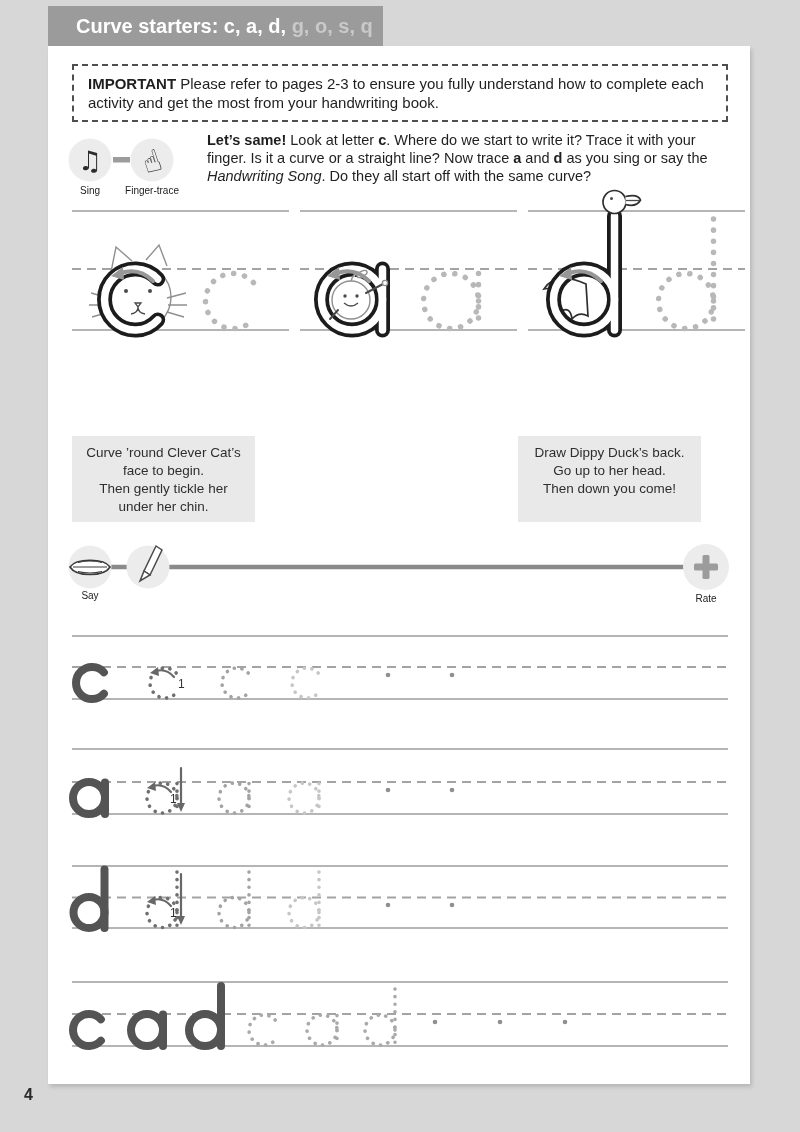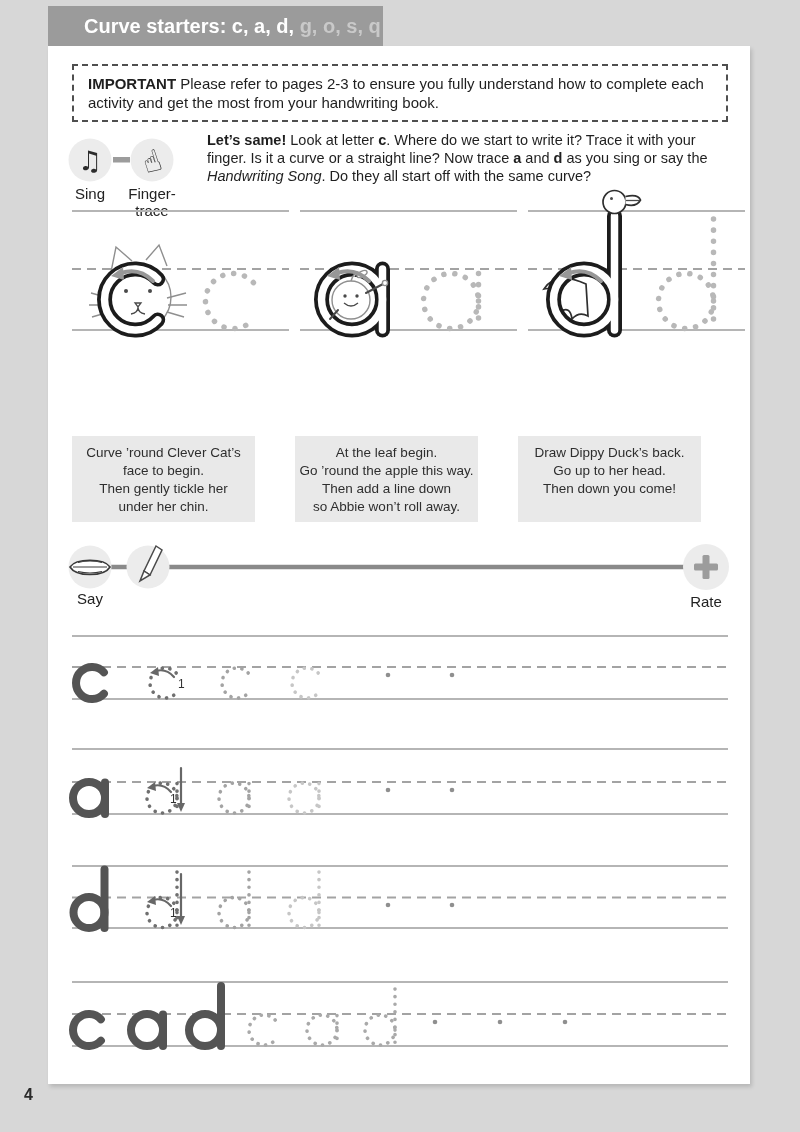--- a/index.html
+++ b/index.html
@@ -1,28 +1,28 @@
 <!DOCTYPE html>
 <html><head>
 <meta charset="utf-8">
 <style>
   html,body{margin:0;padding:0;background:#d7d7d7;}
   .canvas{position:relative;width:800px;height:1132px;background:#d7d7d7;overflow:hidden;
           font-family:"Liberation Sans",sans-serif;color:#1f1f1f;}
   .page{position:absolute;left:48px;top:46px;width:702px;height:1038px;background:#ffffff;
         box-shadow:2px 3px 4px rgba(0,0,0,.15);}
   .header-bar{position:absolute;left:48px;top:6px;width:335px;height:40px;line-height:40px;
-        background:#9b9b9b;color:#ffffff;font-size:20px;font-weight:600;padding-left:36px;
+        background:#9b9b9b;color:#ffffff;font-size:20px;font-weight:600;padding-left:28px;
         box-sizing:border-box;white-space:nowrap;}
   .header-bar .hb{font-weight:800;}
   .header-bar .hl{font-weight:800;color:#c9c9c9;}
   .important{position:absolute;left:72px;top:64px;width:656px;box-sizing:border-box;
         border:2px dashed #4f4f4f;padding:8px 14px;font-size:15px;line-height:19px;}
   .lets-talk{position:absolute;left:207px;top:131px;width:530px;font-size:14.5px;line-height:18px;}
-  .iconlabel{position:absolute;font-size:15px;color:#222;text-align:center;}
+  .iconlabel{position:absolute;font-size:10px;color:#222;text-align:center;}
   .rhyme{position:absolute;top:436px;width:183px;height:86px;background:#e9e9e9;
         font-size:13.5px;line-height:18px;text-align:center;padding-top:8px;box-sizing:border-box;color:#2e2e2e;}
   .pagenum{position:absolute;left:24px;top:1086px;font-size:16px;font-weight:700;color:#2a2a2a;}
   svg.art{position:absolute;left:0;top:0;pointer-events:none;}
   .gl{stroke:#b5b5b5;stroke-width:1.8;}
   .gd{stroke:#a3a3a3;stroke-width:1.8;stroke-dasharray:9 6;}
   .mo{stroke:#1c1c1c;stroke-width:15;fill:none;stroke-linecap:round;}
   .mi{stroke:#ffffff;stroke-width:7.5;fill:none;stroke-linecap:round;}
   .md{stroke:#b8b8b8;stroke-width:5.5;fill:none;stroke-linecap:round;stroke-dasharray:0.1 11;}
   .sl{stroke:#545454;stroke-width:8;fill:none;stroke-linecap:round;}
@@ -53,26 +53,20 @@
 
   <div class="iconlabel" style="left:62px;top:185px;width:56px;">Sing</div>
   <div class="iconlabel" style="left:112px;top:185px;width:80px;">Finger-trace</div>
 
   <div class="rhyme" style="left:72px;">
     <div>Curve ’round Clever Cat’s</div>
     <div>face to begin.</div>
     <div>Then gently tickle her</div>
     <div>under her chin.</div>
   </div>
-  <div class="rhyme" style="left:295px;">
-    <div>At the leaf begin.</div>
-    <div>Go ’round the apple this way.</div>
-    <div>Then add a line down</div>
-    <div>so Abbie won’t roll away.</div>
-  </div>
   <div class="rhyme" style="left:518px;">
     <div>Draw Dippy Duck’s back.</div>
     <div>Go up to her head.</div>
     <div>Then down you come!</div>
   </div>
 
   <div class="iconlabel" style="left:62px;top:590px;width:56px;">Say</div>
   <div class="iconlabel" style="left:120px;top:567px;width:56px;">Write</div>
   <div class="iconlabel" style="left:678px;top:593px;width:56px;">Rate</div>
 

